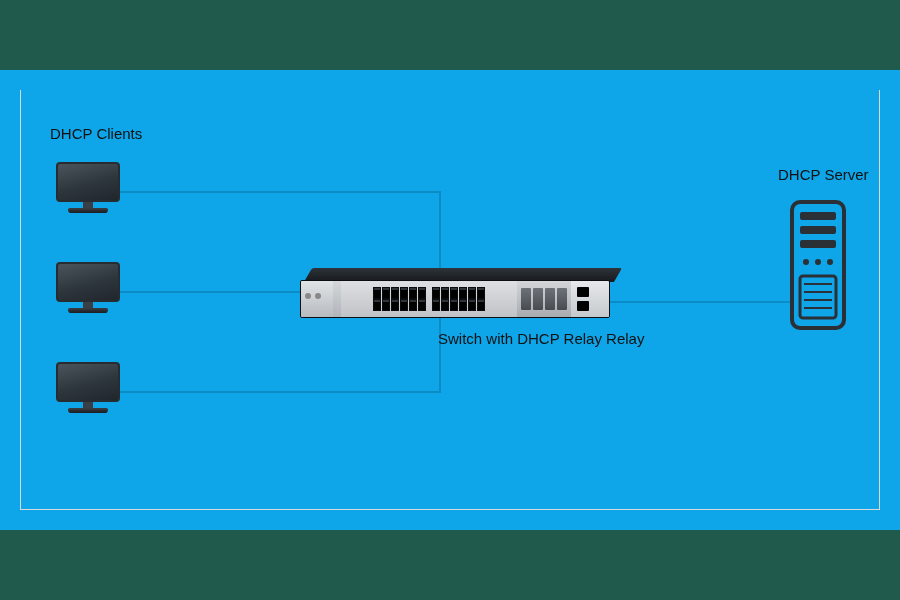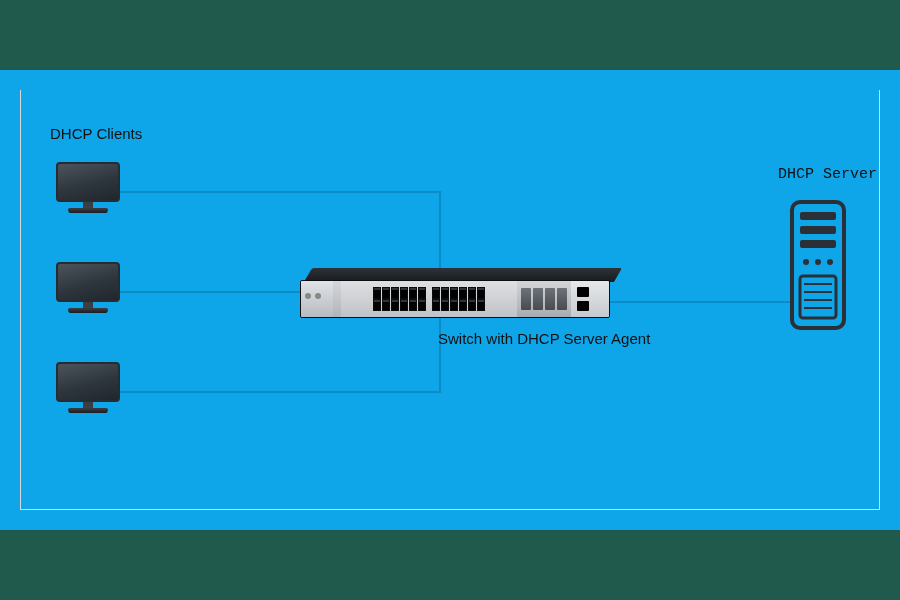--- a/index.html
+++ b/index.html
@@ -183,22 +183,22 @@
 
       <polyline points="120,222 300,222"></polyline>
 
       <polyline points="120,322 440,322 440,245"></polyline>
 
       <polyline points="610,232 790,232"></polyline>
     </g>
   </svg>
 
   <div class="label" style="left:50px; top:55px;">DHCP Clients</div>
-  <div class="label" style="left:438px; top:260px;">Switch with DHCP Server Agent</div>
-  <div class="label" style="left:778px; top:96px;font-family:Liberation Mono, monospace;">DHCP Server</div>
+  <div class="label" style="left:438px; top:260px;">Switch with DHCP Relay Relay</div>
+  <div class="label" style="left:778px; top:96px;">DHCP Server</div>
 
   <div class="monitor" style="left:56px; top:92px;">
     <div class="screen"></div>
     <div class="neck"></div>
     <div class="base"></div>
   </div>
   <div class="monitor" style="left:56px; top:192px;">
     <div class="screen"></div>
     <div class="neck"></div>
     <div class="base"></div>

